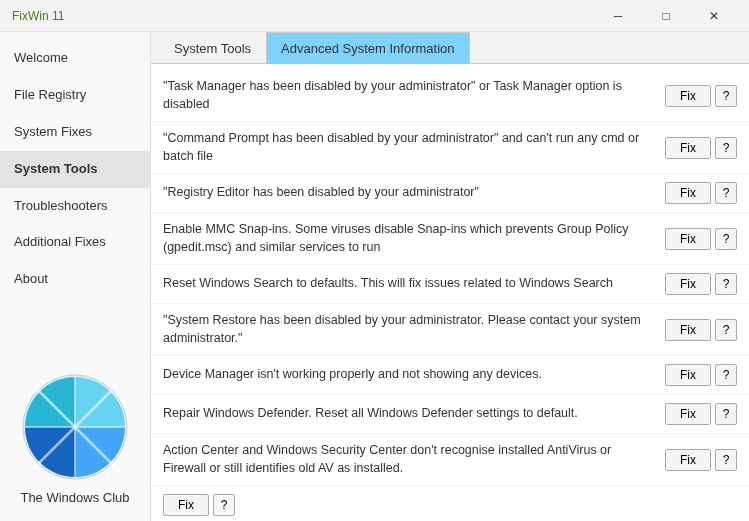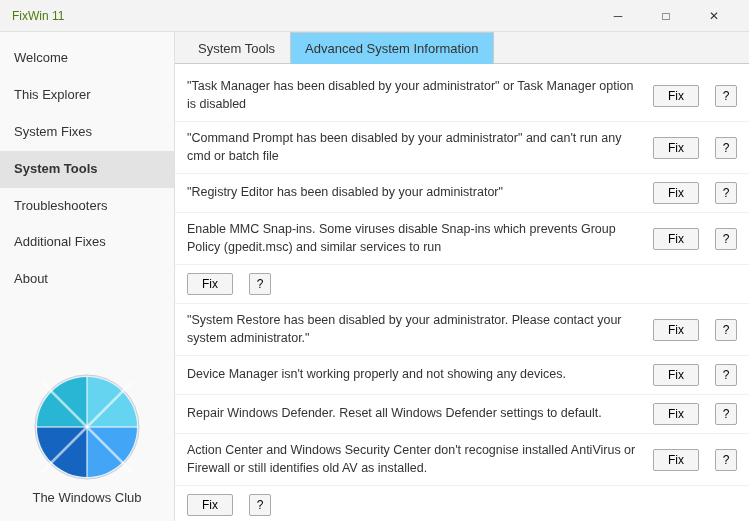--- a/index.html
+++ b/index.html
@@ -48,21 +48,21 @@
 
     
     .main-layout {
       display: flex;
       flex: 1;
       overflow: hidden;
     }
 
     
     .sidebar {
-      width: 175px;
+      width: 151px;
       background: #f9f9f9;
       border-right: 1px solid #e0e0e0;
       display: flex;
       flex-direction: column;
       flex-shrink: 0;
     }
     .sidebar-nav {
       flex: 1;
       padding: 8px 0;
     }
@@ -141,21 +141,21 @@
       gap: 8px;
     }
     .fix-item-text {
       flex: 1;
       font-size: 12.5px;
       color: #333;
       line-height: 1.4;
     }
     .fix-buttons {
       display: flex;
-      gap: 16px;
+      gap: 4px;
       flex-shrink: 0;
     }
     .btn-fix {
       padding: 3px 14px;
       font-size: 12px;
       border: 1px solid #aaa;
       background: #f5f5f5;
       cursor: pointer;
       border-radius: 2px;
       min-width: 44px;
@@ -188,21 +188,21 @@
     <button class="title-bar-btn close">✕</button>
   </div>
 </div>
 
 <div class="main-layout">
 
   <div class="sidebar">
     <div class="sidebar-nav">
 
     <div class="sidebar-item">Welcome</div>
-        <div class="sidebar-item">This Explorer</div>
+        <div class="sidebar-item">File Registry</div>
         <div class="sidebar-item">System Fixes</div>
         <div class="sidebar-item active">System Tools</div>
         <div class="sidebar-item">Troubleshooters</div>
         <div class="sidebar-item">Additional Fixes</div>
         <div class="sidebar-item">About</div>
       </div>
     <div class="sidebar-logo">
       <svg class="logo-circle" viewBox="0 0 110 110">
 
         <circle cx="55" cy="55" r="52" fill="#e0f0ff" stroke="#ccc" stroke-width="1"></circle>
@@ -256,20 +256,21 @@
           </div>
         </div>
         <div class="fix-item">
           <span class="fix-item-text">Enable MMC Snap-ins. Some viruses disable Snap-ins which prevents Group Policy (gpedit.msc) and similar services to run</span>
           <div class="fix-buttons">
             <button class="btn-fix">Fix</button>
             <button class="btn-question">?</button>
           </div>
         </div>
         <div class="fix-item">
+          <span class="fix-item-text">Reset Windows Search to defaults. This will fix issues related to Windows Search</span>
           <div class="fix-buttons">
             <button class="btn-fix">Fix</button>
             <button class="btn-question">?</button>
           </div>
         </div>
         <div class="fix-item">
           <span class="fix-item-text">"System Restore has been disabled by your administrator. Please contact your system administrator."</span>
           <div class="fix-buttons">
             <button class="btn-fix">Fix</button>
             <button class="btn-question">?</button>

